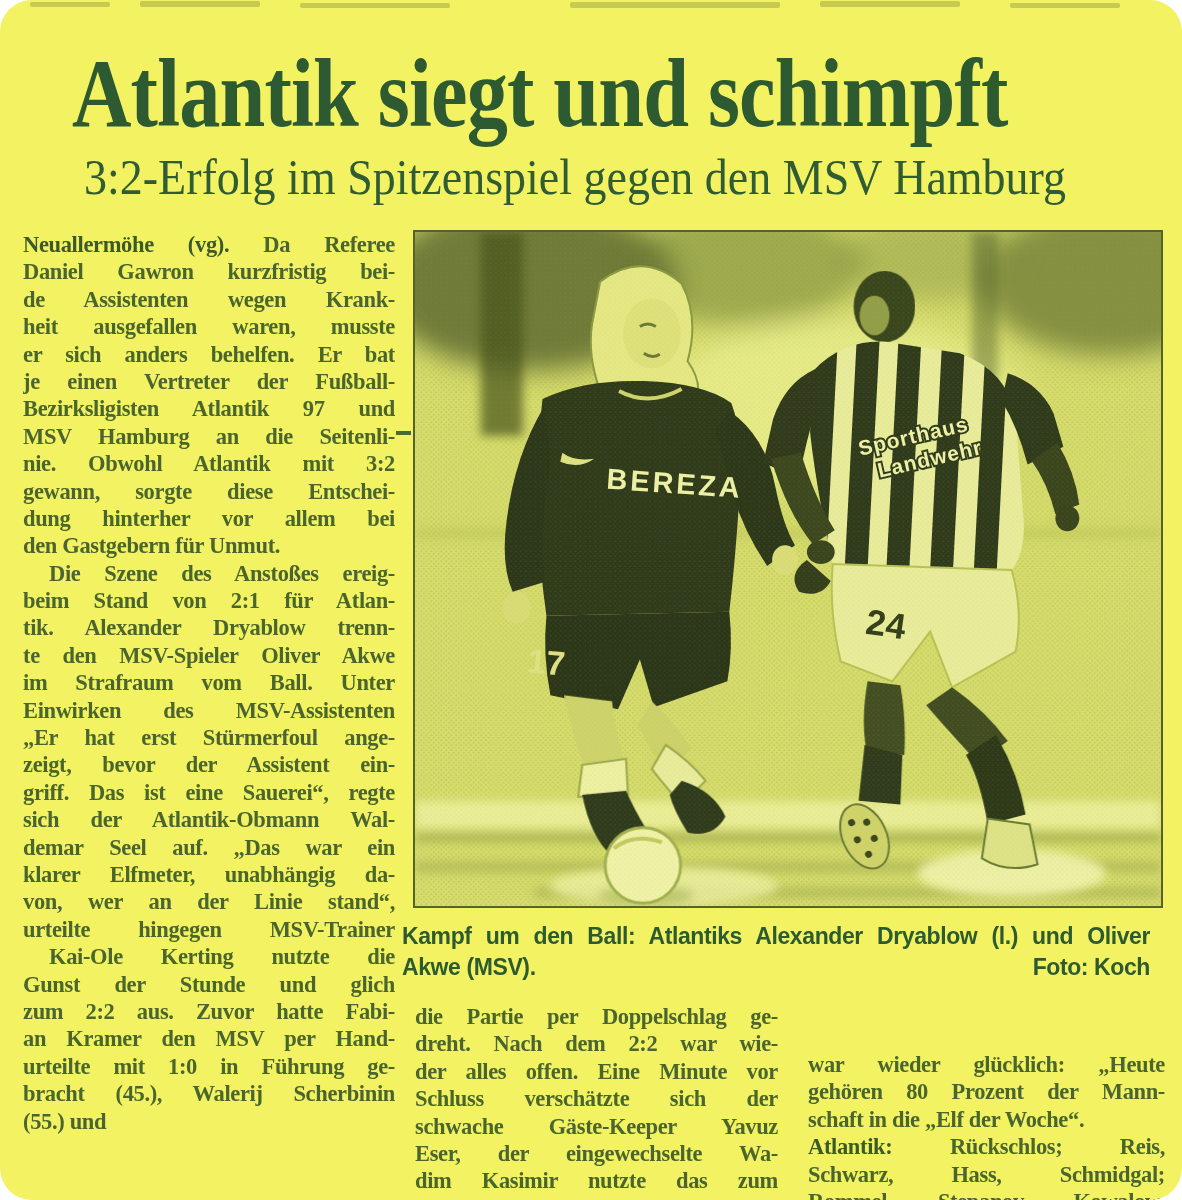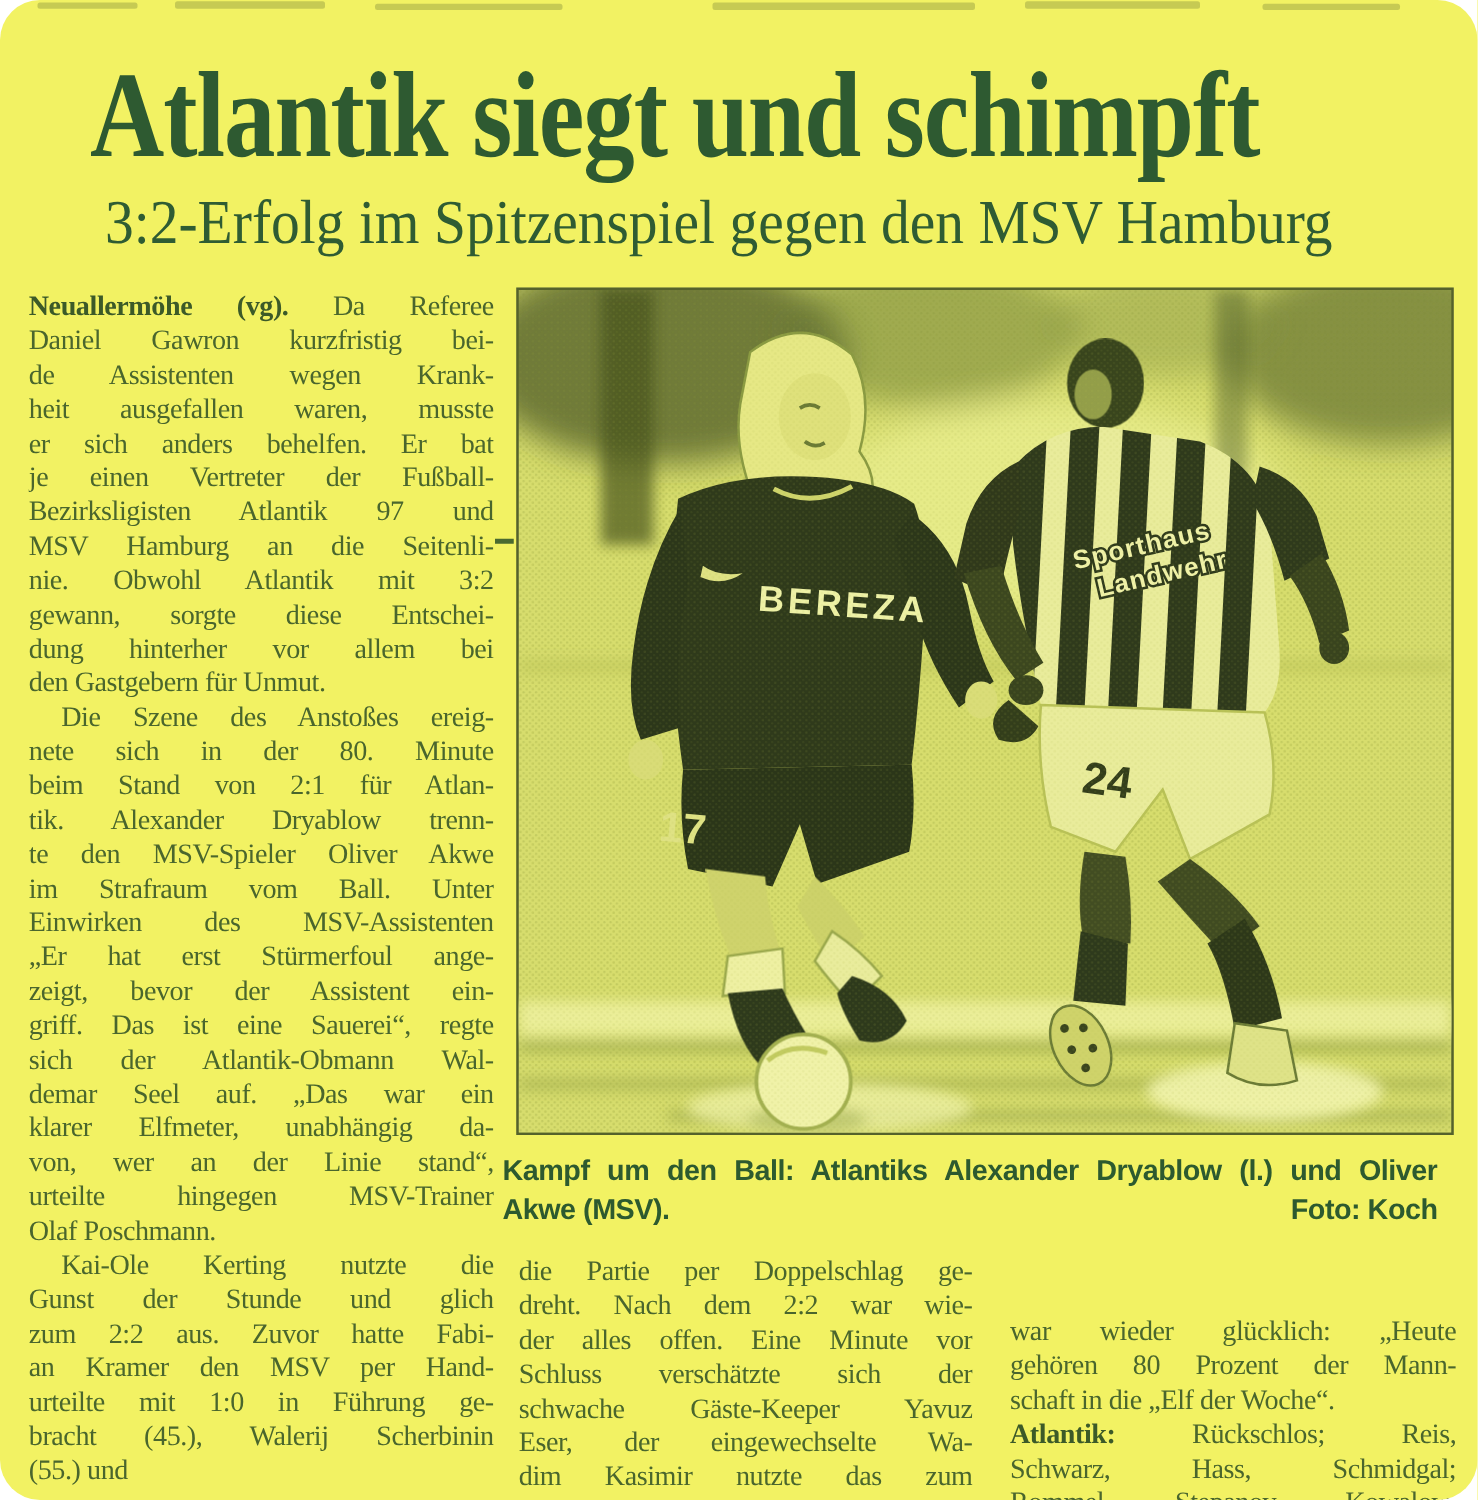--- a/index.html
+++ b/index.html
@@ -18,21 +18,21 @@
   }
   .subheadline{
     position:absolute;left:84px;top:150px;
     font-size:50px;line-height:1.1;color:#2f5c33;white-space:nowrap;
     transform:scaleX(.92);transform-origin:left top;
   }
   .col{position:absolute;color:#4a662d;font-size:22.5px;letter-spacing:-.35px;}
   .col-left{left:23px;top:231px;width:372px;}
   .col-middle{left:415px;top:1003px;width:363px;}
   .col-right{left:808px;top:1051px;width:357px;}
-  .line{line-height:27.4px;height:27.4px;overflow:hidden;text-align:left;}
+  .line{line-height:27.4px;height:27.4px;overflow:hidden;text-align:left;font-weight:bold;}
   .line.just{text-align:justify;text-align-last:justify;}
   .line.indent{padding-left:26px;}
   .col b{color:#3c5a28;}
   .photo{
     position:absolute;left:413px;top:230px;width:750px;height:678px;margin:0;
     border:2px solid #55622b;box-sizing:border-box;background:#d7dd6d;overflow:hidden;
   }
   .photo svg{display:block;}
   .dash{position:absolute;left:396px;top:431px;width:15px;height:4px;background:#4a6a30;}
   .caption{
@@ -70,35 +70,33 @@
         <div class="line just">je einen Vertreter der Fußball-</div>
         <div class="line just">Bezirksligisten Atlantik 97 und</div>
         <div class="line just">MSV Hamburg an die Seitenli-</div>
         <div class="line just">nie. Obwohl Atlantik mit 3:2</div>
         <div class="line just">gewann, sorgte diese Entschei-</div>
         <div class="line just">dung hinterher vor allem bei</div>
         <div class="line">den Gastgebern für Unmut.</div>
       </div>
       <div>
         <div class="line just indent">Die Szene des Anstoßes ereig-</div>
-        <div class="line just">nete sich in der 80. Minute</div>
         <div class="line just">beim Stand von 2:1 für Atlan-</div>
         <div class="line just">tik. Alexander Dryablow trenn-</div>
         <div class="line just">te den MSV-Spieler Oliver Akwe</div>
         <div class="line just">im Strafraum vom Ball. Unter</div>
         <div class="line just">Einwirken des MSV-Assistenten</div>
         <div class="line just">„Er hat erst Stürmerfoul ange-</div>
         <div class="line just">zeigt, bevor der Assistent ein-</div>
         <div class="line just">griff. Das ist eine Sauerei“, regte</div>
         <div class="line just">sich der Atlantik-Obmann Wal-</div>
         <div class="line just">demar Seel auf. „Das war ein</div>
         <div class="line just">klarer Elfmeter, unabhängig da-</div>
         <div class="line just">von, wer an der Linie stand“,</div>
         <div class="line just">urteilte hingegen MSV-Trainer</div>
-        <div class="line">Olaf Poschmann.</div>
       </div>
       <div>
         <div class="line just indent">Kai-Ole Kerting nutzte die</div>
         <div class="line just">Gunst der Stunde und glich</div>
         <div class="line just">zum 2:2 aus. Zuvor hatte Fabi-</div>
         <div class="line just">an Kramer den MSV per Hand-</div>
         <div class="line just">urteilte mit 1:0 in Führung ge-</div>
         <div class="line just">bracht (45.), Walerij Scherbinin</div>
         <div class="line">(55.) und</div>
       </div>

